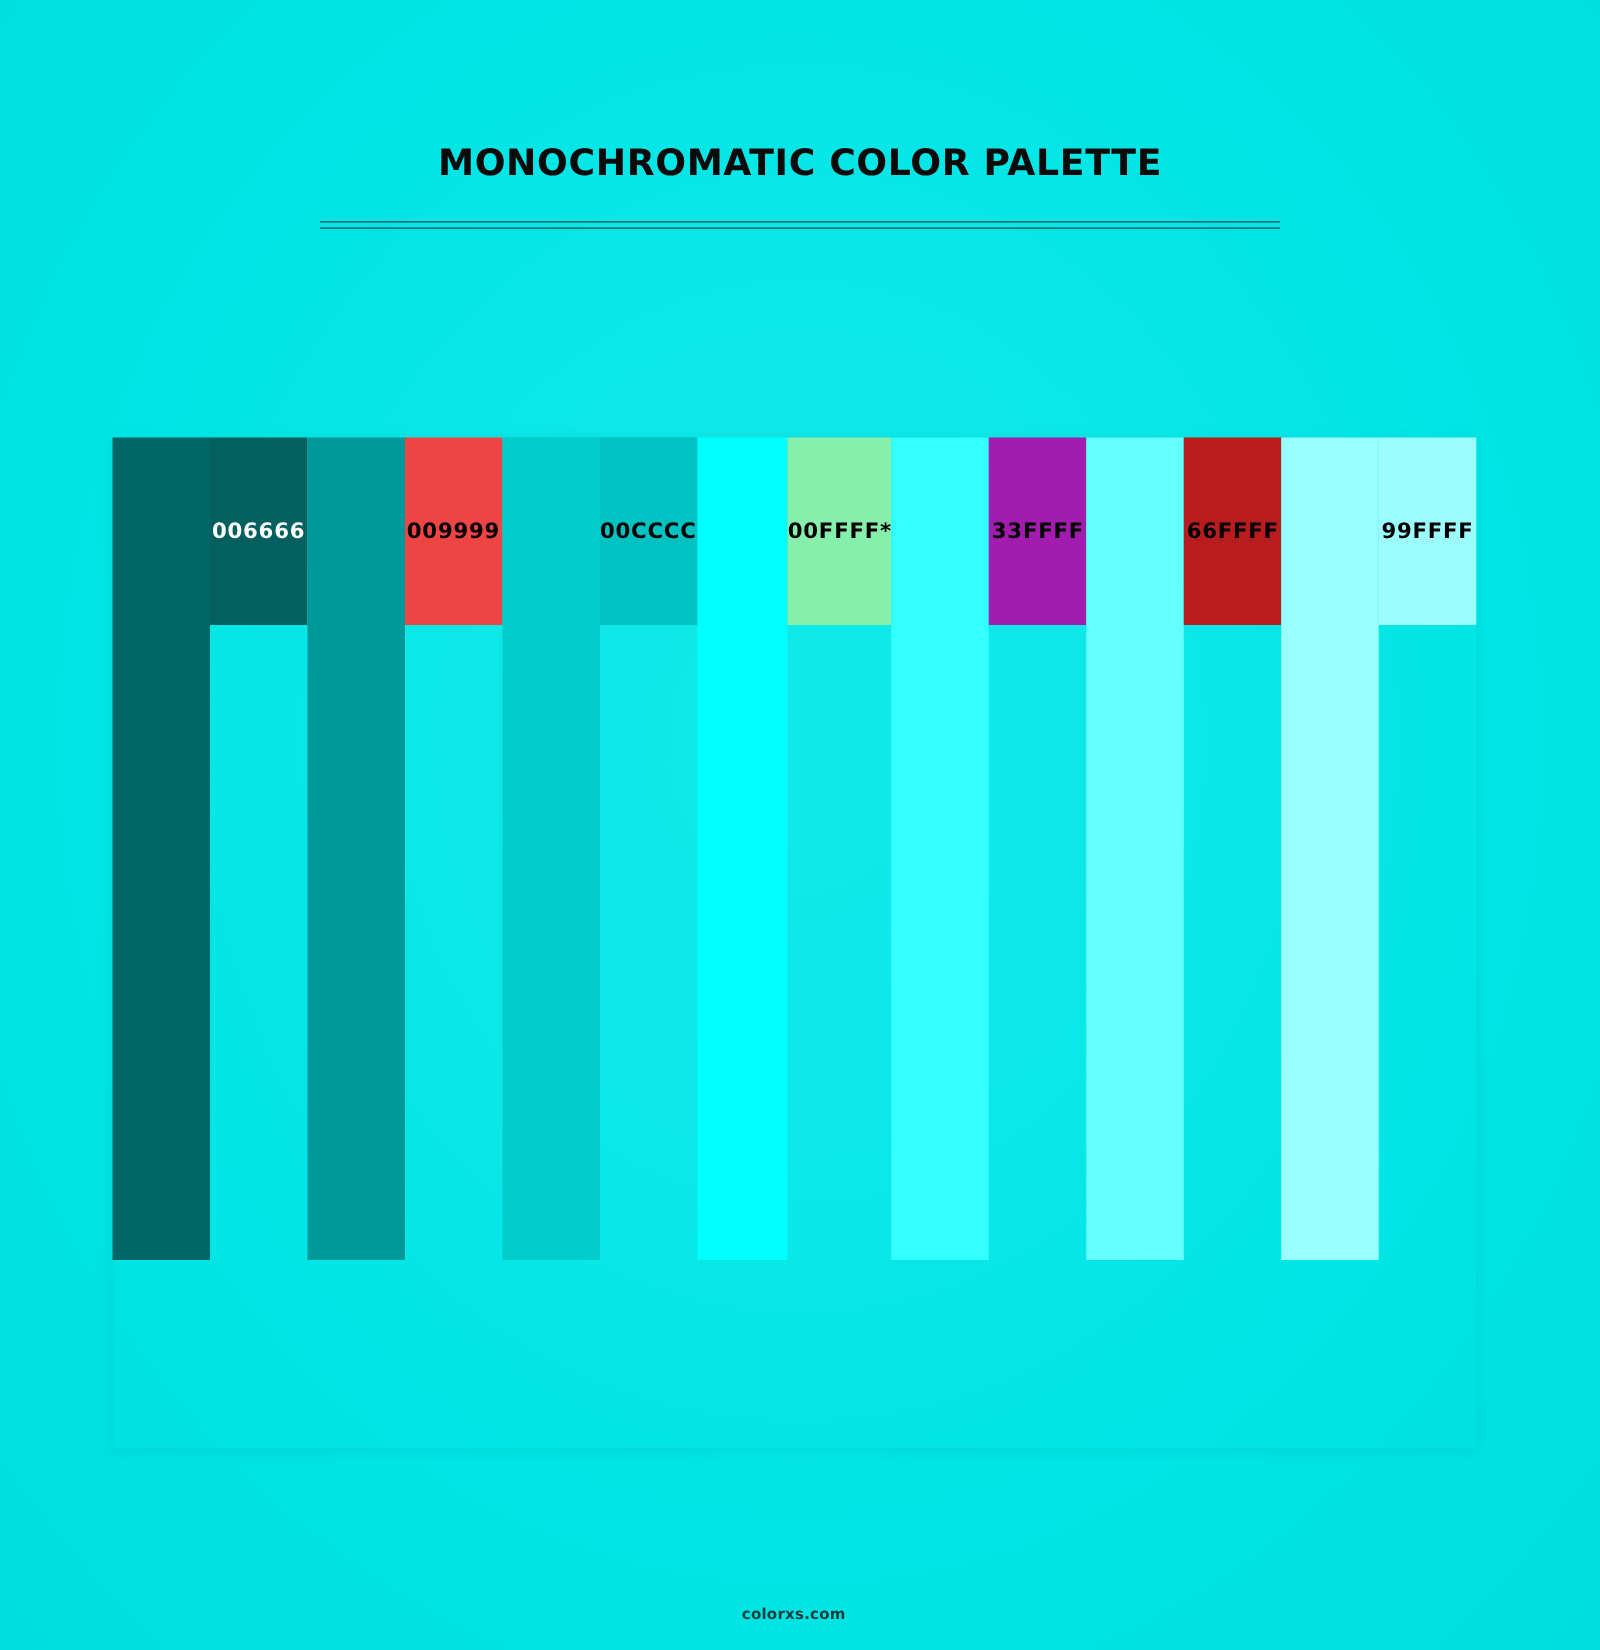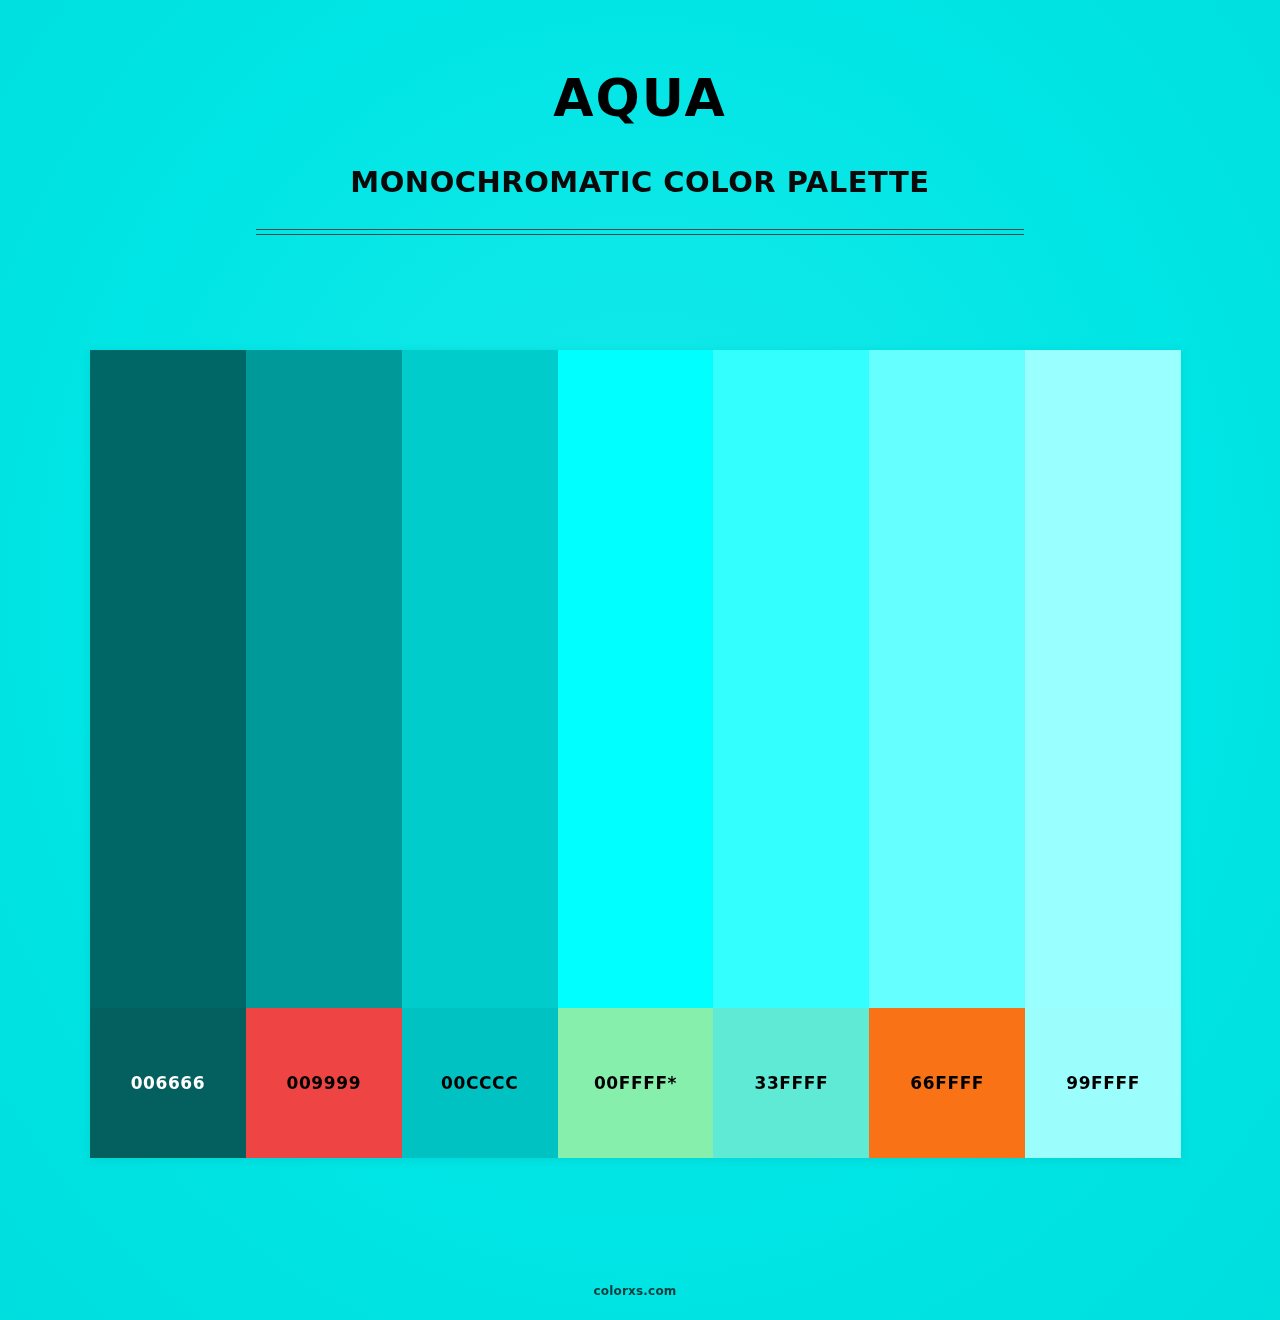--- a/index.html
+++ b/index.html
@@ -61,21 +61,21 @@
     width: 1091px;
     height: 808px;
     display: flex;
     flex-direction: row;
     box-shadow: 0 2px 10px rgba(0, 80, 80, 0.10);
   }
 
   .swatch {
     flex: 1 1 0;
     display: flex;
-    flex-direction: column;
+    flex-direction: row;
     position: relative;
   }
 
   .swatch .block {
     height: 658px;
     width: 100%;
   }
 
   .swatch .label {
     height: 150px;
@@ -99,21 +99,20 @@
     color: #0b3d3d;
     letter-spacing: 0.2px;
   }
 </style>
 </head>
 <body>
 
 <div class="page">
 
   <div class="header">
-    <h1 class="title">AQUA</h1>
     <h2 class="subtitle">MONOCHROMATIC COLOR PALETTE</h2>
     <div class="rule"></div>
   </div>
 
   <div class="palette" id="palette">
       <div class="swatch">
         <div class="block" style="background: rgb(0, 102, 102);"></div>
         <div class="label" style="background: rgb(4, 96, 95); color: rgb(255, 255, 255);">006666</div>
       </div>
       <div class="swatch">
@@ -123,25 +122,25 @@
       <div class="swatch">
         <div class="block" style="background: rgb(0, 204, 204);"></div>
         <div class="label" style="background: rgb(0, 194, 194); color: rgb(0, 0, 0);">00CCCC</div>
       </div>
       <div class="swatch">
         <div class="block" style="background: rgb(0, 255, 255);"></div>
         <div class="label" style="background: #86efac; color: rgb(0, 0, 0);">00FFFF*</div>
       </div>
       <div class="swatch">
         <div class="block" style="background: rgb(51, 255, 255);"></div>
-        <div class="label" style="background: #5eead4; color: rgb(0, 0, 0);">33FFFF</div>
+        <div class="label" style="background: #a21caf; color: rgb(0, 0, 0);">33FFFF</div>
       </div>
       <div class="swatch">
         <div class="block" style="background: rgb(102, 255, 255);"></div>
-        <div class="label" style="background: #f97316; color: rgb(0, 0, 0);">66FFFF</div>
+        <div class="label" style="background: #b91c1c; color: rgb(0, 0, 0);">66FFFF</div>
       </div>
       <div class="swatch">
         <div class="block" style="background: rgb(153, 255, 255);"></div>
         <div class="label" style="background: rgb(156, 253, 253); color: rgb(0, 0, 0);">99FFFF</div>
       </div>
     </div>
 
   <div class="footer">colorxs.com</div>
 
 </div>

